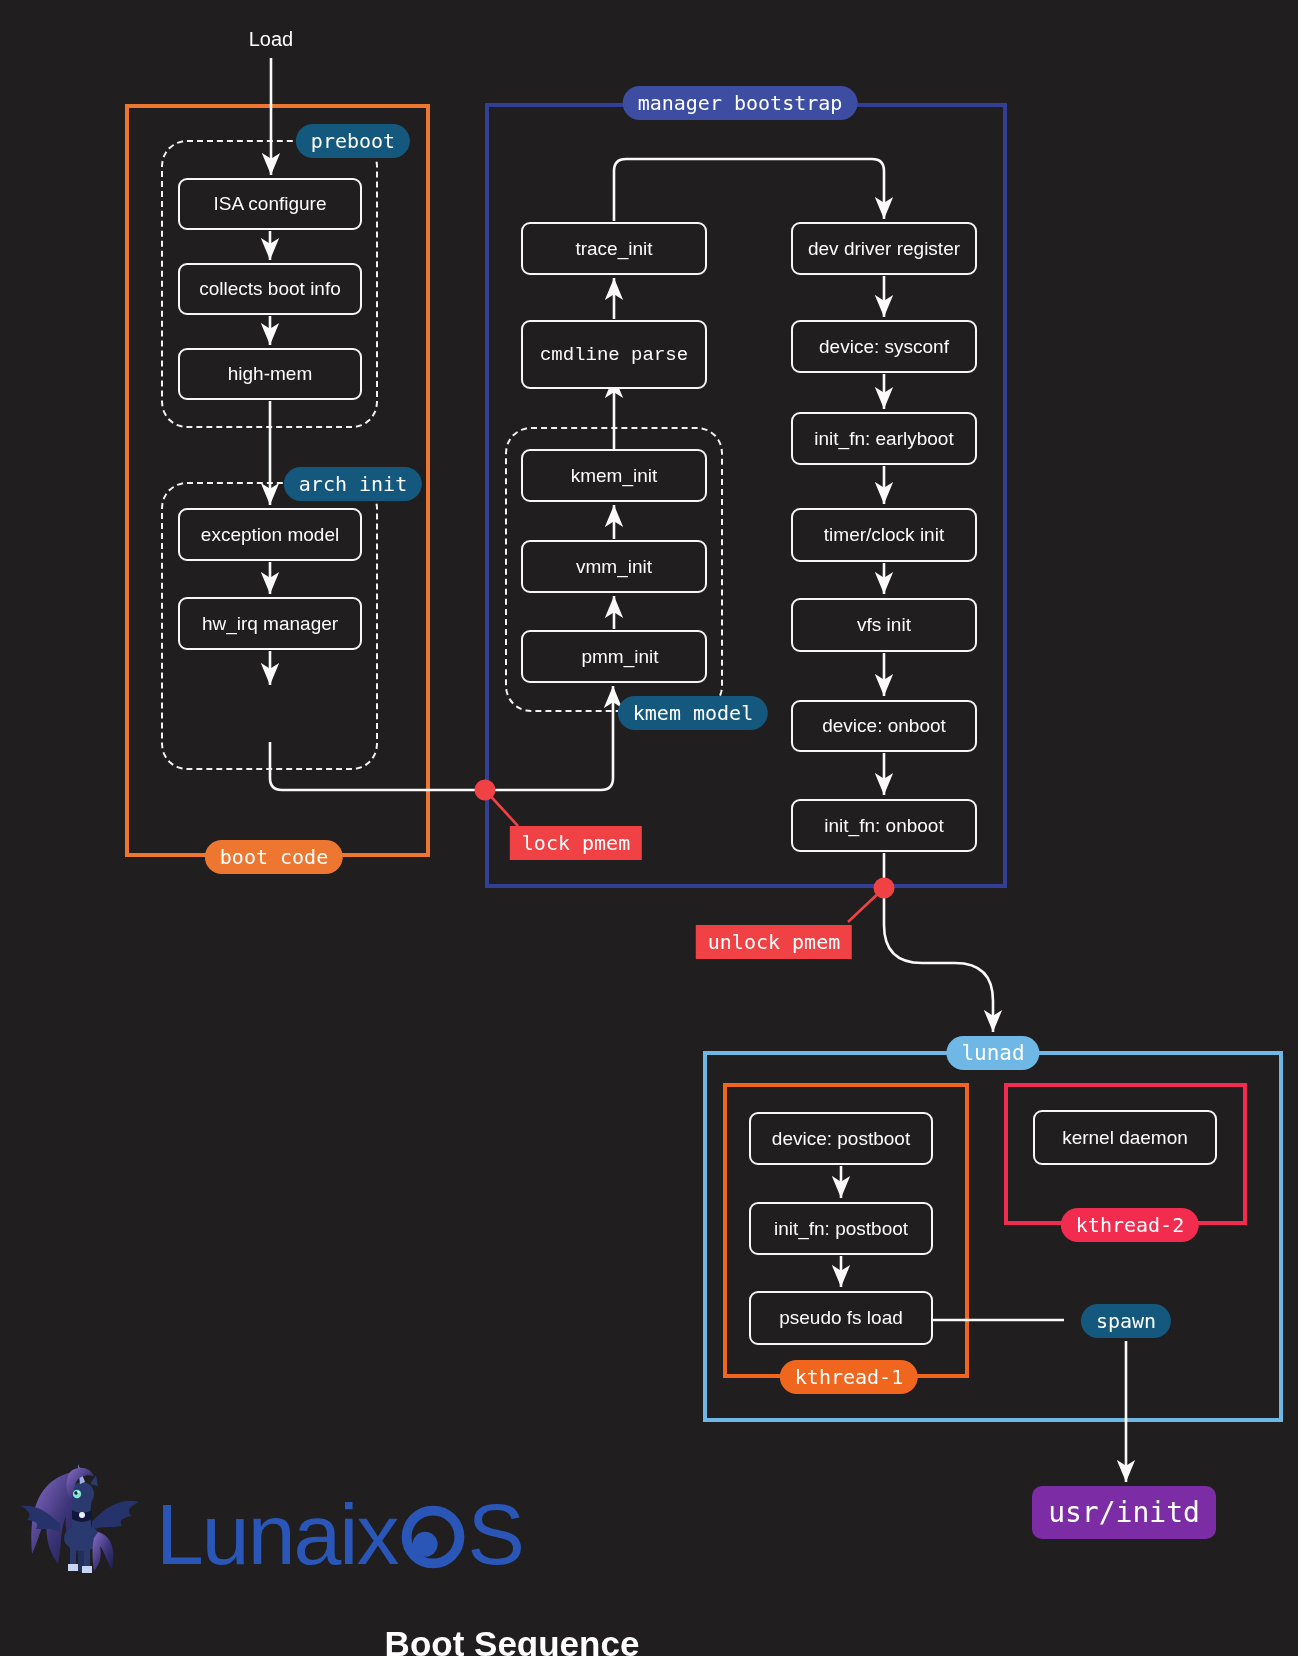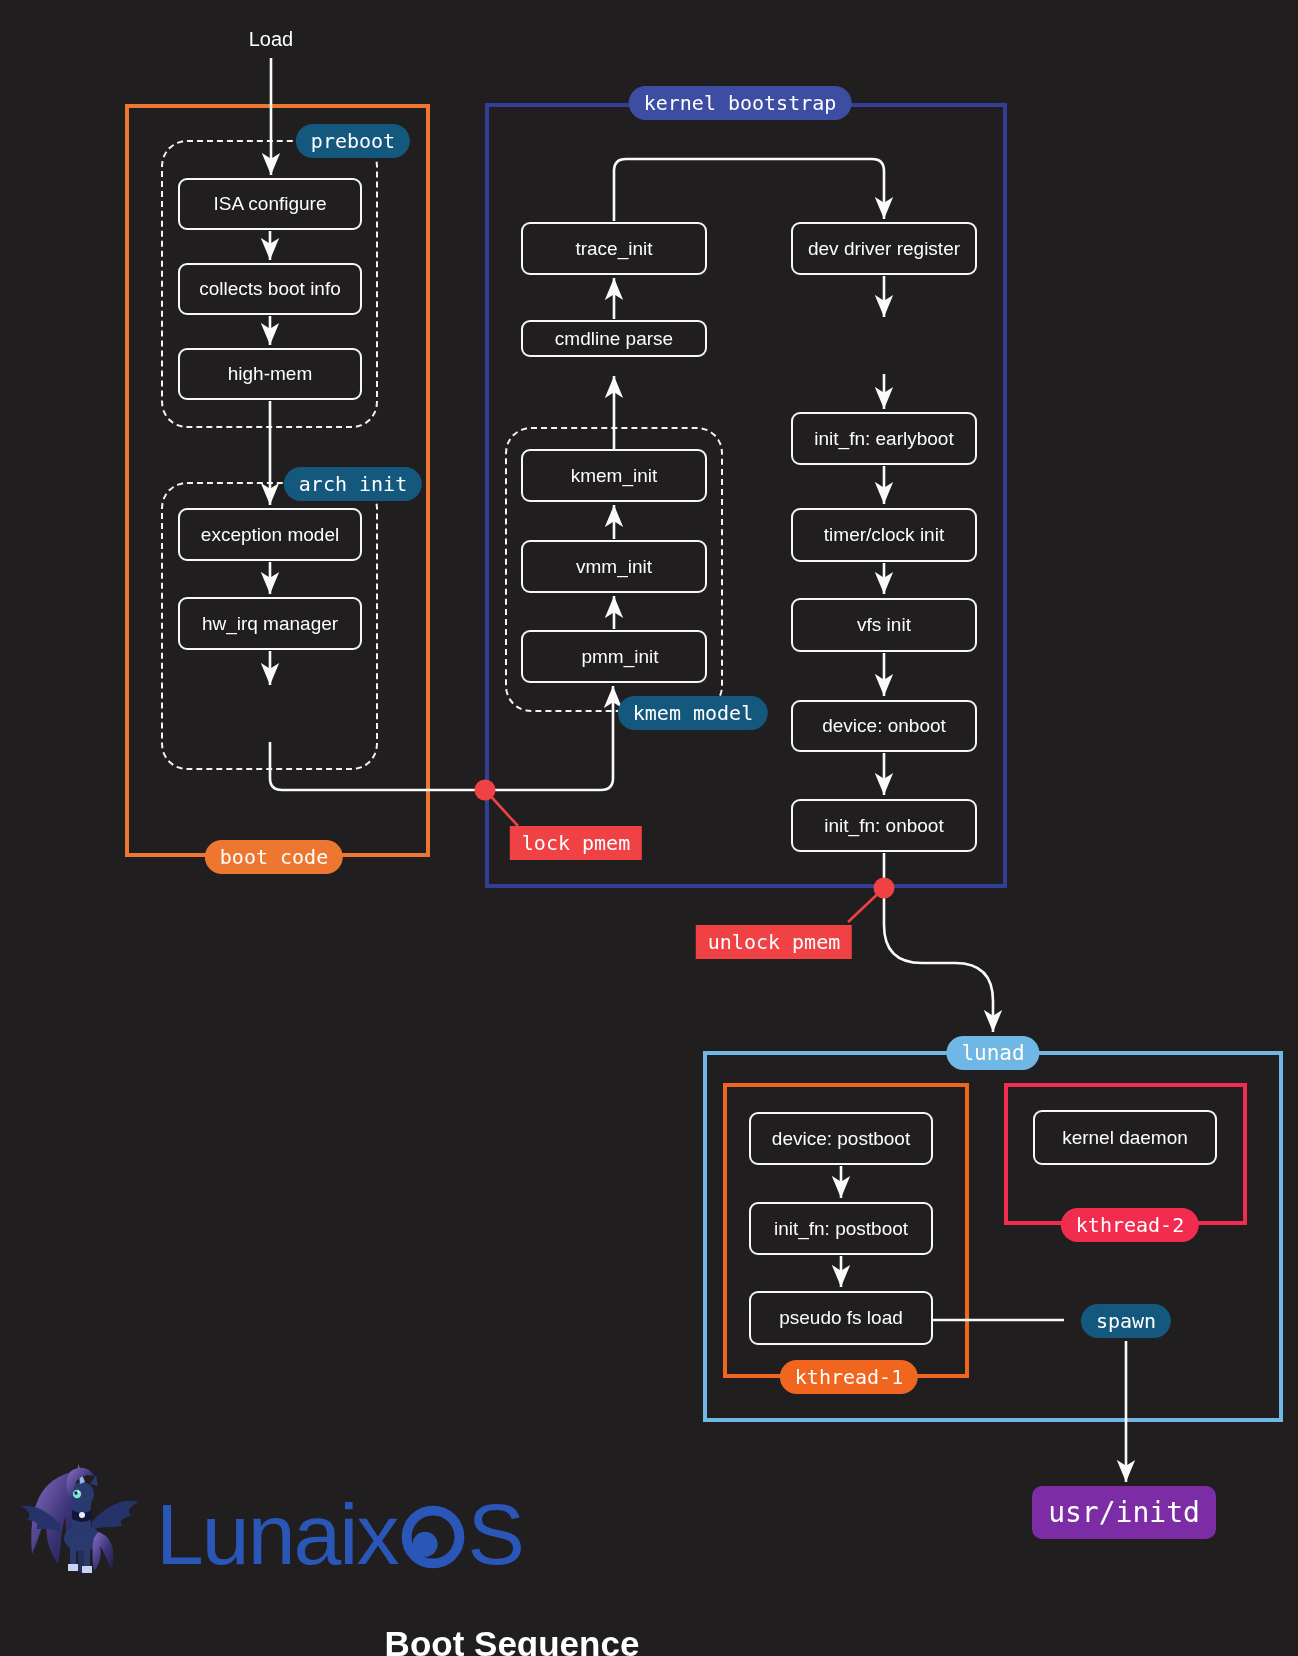--- a/index.html
+++ b/index.html
@@ -106,43 +106,44 @@
 
   <div class="loadlbl" style="left:271px;top:28px;">Load</div>
 
   <div class="node" style="left:178px;top:178px;width:184px;height:52px;">ISA configure</div>
   <div class="node" style="left:178px;top:263px;width:184px;height:52px;">collects boot info</div>
   <div class="node" style="left:178px;top:348px;width:184px;height:52px;">high-mem</div>
   <div class="node" style="left:178px;top:508px;width:184px;height:53px;">exception model</div>
   <div class="node" style="left:178px;top:597px;width:184px;height:53px;">hw_irq manager</div>
 
   <div class="node" style="left:521px;top:222px;width:186px;height:53px;">trace_init</div>
-  <div class="node" style="left:521px;top:320px;width:186px;height:37px;">cmdline parse</div>
+  <div class="node" style="left:521px;top:320px;width:186px;height:69px;font-family:Liberation Mono, monospace;">cmdline parse</div>
   <div class="node" style="left:521px;top:449px;width:186px;height:53px;">kmem_init</div>
   <div class="node" style="left:521px;top:540px;width:186px;height:53px;">vmm_init</div>
   <div class="node" style="left:521px;top:630px;width:186px;height:53px;padding-left:12px;">pmm_init</div>
 
   <div class="node" style="left:791px;top:222px;width:186px;height:53px;">dev driver register</div>
+  <div class="node" style="left:791px;top:320px;width:186px;height:53px;">device: sysconf</div>
   <div class="node" style="left:791px;top:412px;width:186px;height:53px;">init_fn: earlyboot</div>
   <div class="node" style="left:791px;top:508px;width:186px;height:54px;">timer/clock init</div>
   <div class="node" style="left:791px;top:598px;width:186px;height:54px;">vfs init</div>
   <div class="node" style="left:791px;top:700px;width:186px;height:52px;text-align:center;">device: onboot</div>
   <div class="node" style="left:791px;top:799px;width:186px;height:53px;">init_fn: onboot</div>
 
   <div class="node" style="left:749px;top:1112px;width:184px;height:53px;">device: postboot</div>
   <div class="node" style="left:749px;top:1202px;width:184px;height:53px;">init_fn: postboot</div>
   <div class="node" style="left:749px;top:1291px;width:184px;height:54px;">pseudo fs load</div>
   <div class="node" style="left:1033px;top:1110px;width:184px;height:55px;">kernel daemon</div>
 
   <div class="terminal" style="left:1032px;top:1486px;width:184px;height:53px;">usr/initd</div>
 
   <div class="badge teal" style="left:353px;top:141px;">preboot</div>
   <div class="badge teal" style="left:353px;top:484px;">arch init</div>
   <div class="badge orange" style="left:274px;top:857px;">boot code</div>
-  <div class="badge indigo" style="left:740px;top:103px;">kernel bootstrap</div>
+  <div class="badge indigo" style="left:740px;top:103px;">manager bootstrap</div>
   <div class="badge teal" style="left:693px;top:713px;">kmem model</div>
   <div class="badge sky" style="left:993px;top:1053px;">lunad</div>
   <div class="badge orange2" style="left:849px;top:1377px;">kthread-1</div>
   <div class="badge crimson" style="left:1130px;top:1225px;">kthread-2</div>
   <div class="badge teal" style="left:1126px;top:1321px;">spawn</div>
 
   <div class="tag" style="left:576px;top:843px;">lock pmem</div>
   <div class="tag" style="left:774px;top:942px;">unlock pmem</div>
 
   <svg class="mascot" style="left:18px;top:1456px;" width="134" height="124" viewBox="0 0 134 124">

